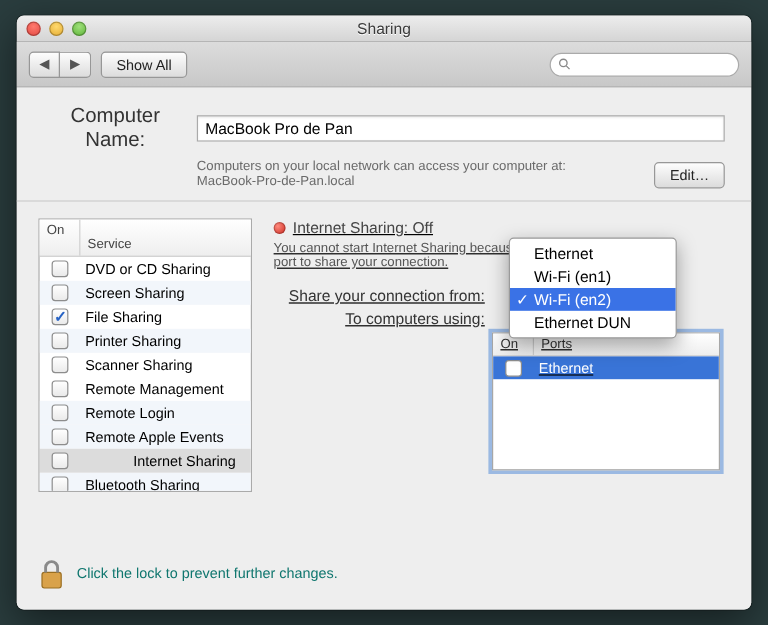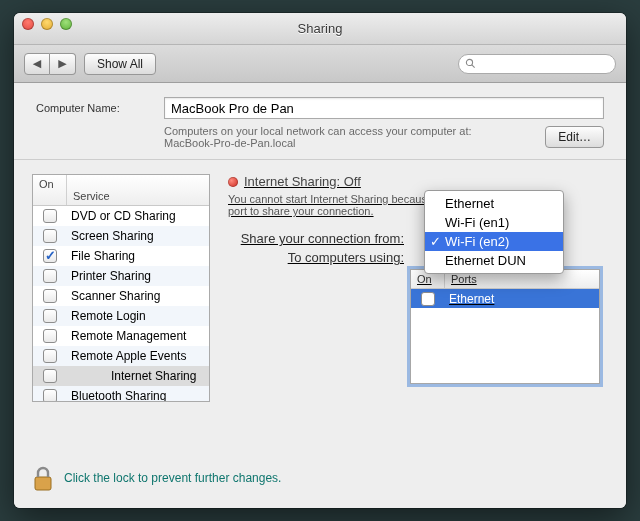--- a/index.html
+++ b/index.html
@@ -20,21 +20,21 @@
     width: 612px;
     height: 495px;
     background: #e8e8e8;
     border-radius: 6px;
     box-shadow: 0 10px 35px rgba(0,0,0,.5), 0 0 0 1px rgba(0,0,0,.25);
     display: flex;
     flex-direction: column;
     position: relative;
   }
   .titlebar {
-    height: 32px;
+    height: 22px;
     background: linear-gradient(#ededed,#d5d5d5);
     border-bottom: 1px solid #b5b5b5;
     border-radius: 6px 6px 0 0;
     display: flex;
     align-items: center;
     position: relative;
   }
   .traffic {
     display: flex;
     gap: 7px;
@@ -118,37 +118,37 @@
     padding: 14px 22px 10px;
     border-bottom: 1px solid #cdcdcd;
   }
   .namerow {
     display: flex;
     align-items: center;
     gap: 8px;
   }
   .namerow label {
     width: 120px;
-    text-align: left;
+    text-align: center;
     color: #333;
-    font-size: 11px;
+    font-size: 17px;
   }
   .namerow input {
     flex: 1;
     height: 22px;
     border: 1px solid #aaa;
     border-radius: 0;
     background: #fff;
     padding: 0 6px;
     font-size: 13px;
     box-shadow: inset 0 1px 2px rgba(0,0,0,.1);
   }
   .helprow {
     display: flex;
-    align-items: center;
+    align-items: flex-end;
     margin-top: 6px;
     margin-left: 128px;
     gap: 0;
     font-size: 11px;
     color: #6a6a6a;
   }
   .helprow .helptext { flex: 1; }
   .body2 {
     flex: 1;
     display: flex;
@@ -372,31 +372,31 @@
                 <span class="cb"></span>
               </span>
               <span class="label">Printer Sharing</span>
             </div>
             <div class="svc-row">
               <span class="cbcell">
                 <span class="cb"></span>
               </span>
               <span class="label">Scanner Sharing</span>
             </div>
+            <div class="svc-row">
+              <span class="cbcell">
+                <span class="cb"></span>
+              </span>
+              <span class="label">Remote Management</span>
+            </div>
             <div class="svc-row alt">
               <span class="cbcell">
                 <span class="cb"></span>
               </span>
               <span class="label">Remote Login</span>
-            </div>
-            <div class="svc-row">
-              <span class="cbcell">
-                <span class="cb"></span>
-              </span>
-              <span class="label">Remote Management</span>
             </div>
             <div class="svc-row alt">
               <span class="cbcell">
                 <span class="cb"></span>
               </span>
               <span class="label">Remote Apple Events</span>
             </div>
             <div class="svc-row sel">
               <span class="cbcell">
                 <span class="cb"></span>

